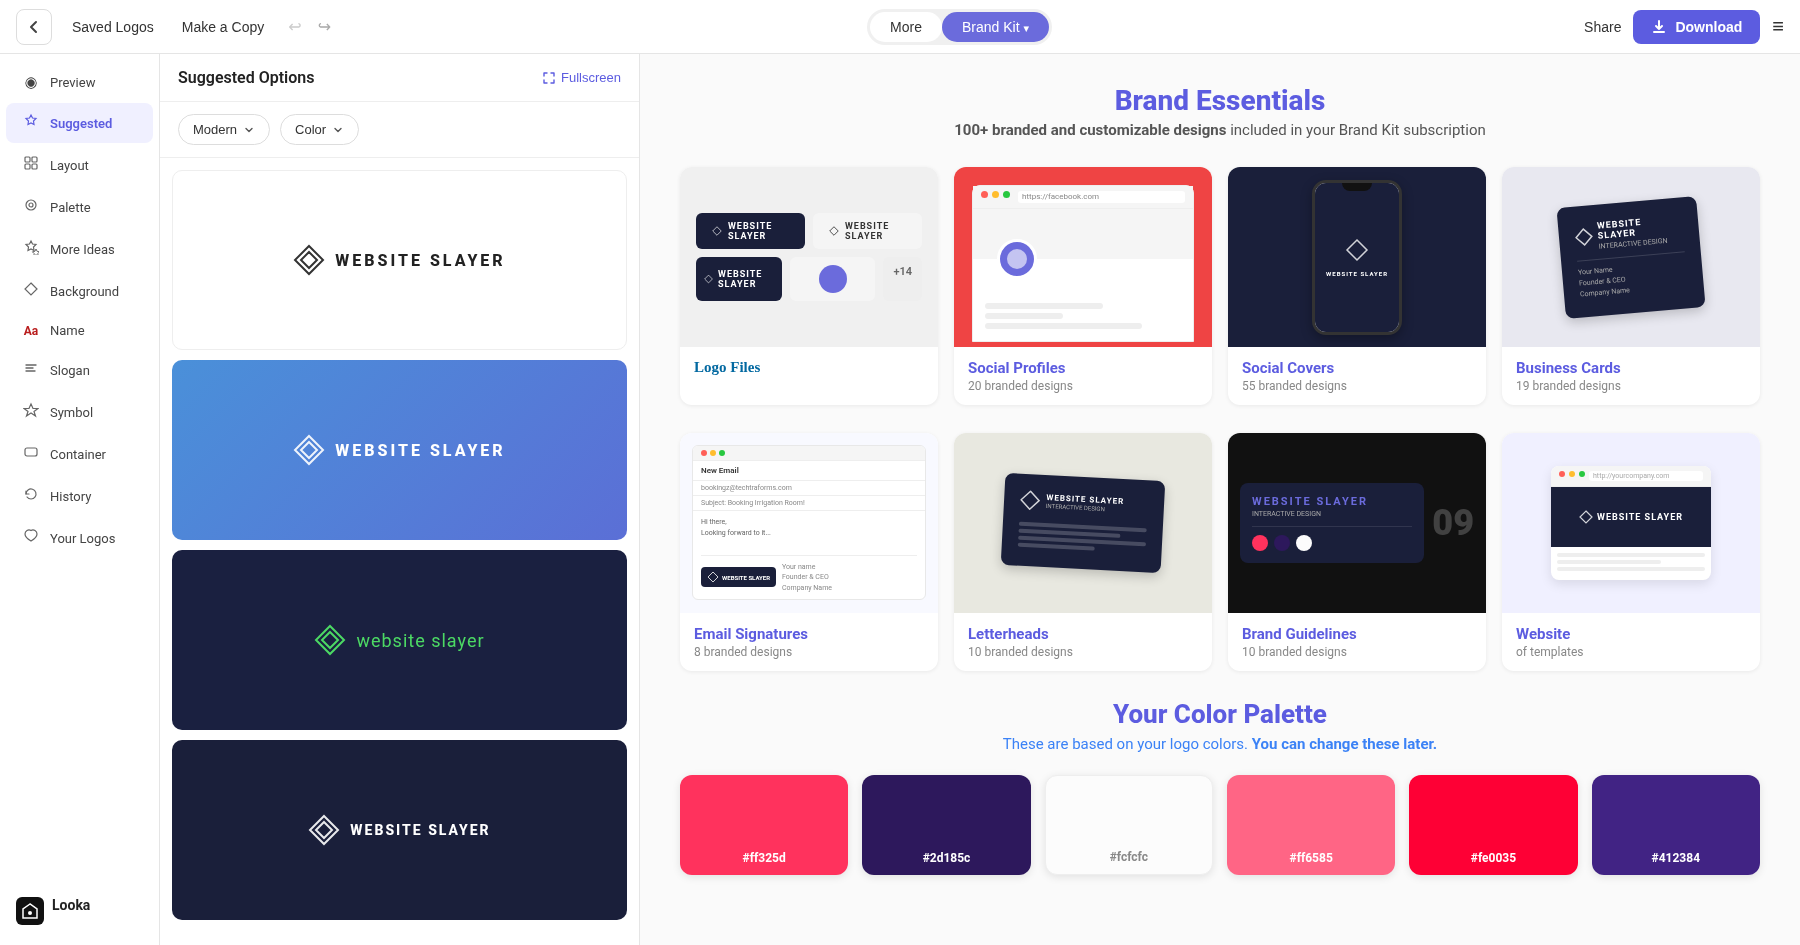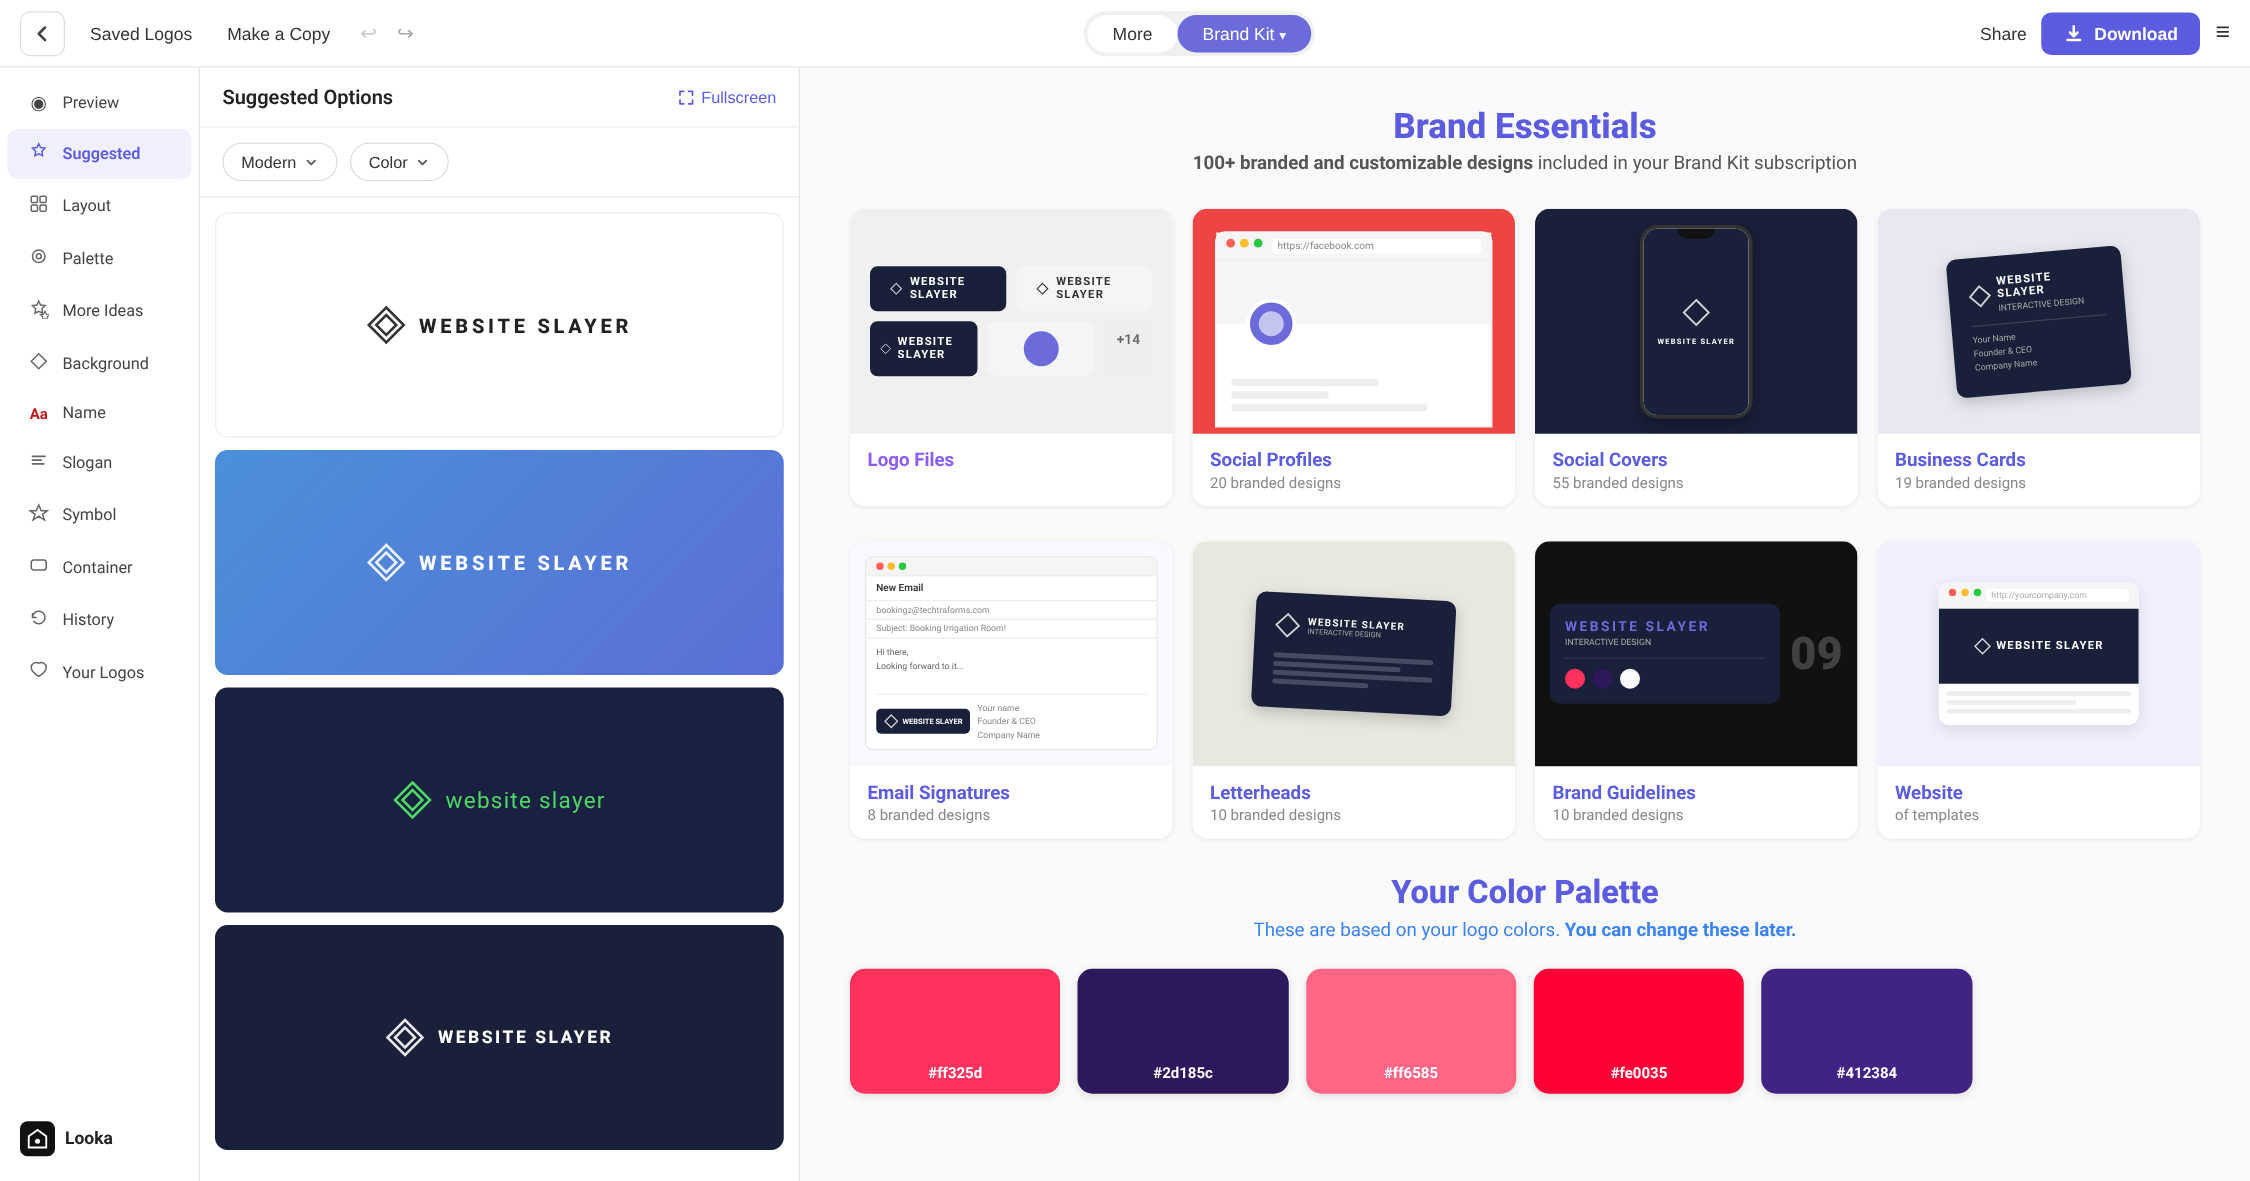--- a/index.html
+++ b/index.html
@@ -51,21 +51,21 @@
       display: flex; flex-direction: column; padding: 8px 0; flex-shrink: 0;
     }
     .sidebar-item {
       display: flex; align-items: center; gap: 10px;
       padding: 10px 16px; cursor: pointer; font-size: 13px; color: #444;
       border-radius: 8px; margin: 1px 6px;
     }
     .sidebar-item.active { background: #f0f0ff; color: #5c5ce0; font-weight: 600; }
     .sidebar-icon { font-size: 15px; width: 18px; text-align: center; flex-shrink: 0; }
     .sidebar-spacer { flex: 1; }
-    .looka-logo { padding: 12px 16px; display: flex; align-items: center; gap: 8px; }
+    .looka-logo { padding: 12px 16px; display: flex; gap: 8px; }
     .looka-logo-mark { width: 28px; height: 28px; background: #111; border-radius: 6px; display: flex; align-items: center; justify-content: center; color: #fff; font-size: 12px; font-weight: 700; }
 
     
     .panel {
       width: 480px; background: #fff; border-right: 1px solid #e5e5e5;
       display: flex; flex-direction: column; flex-shrink: 0; overflow: hidden;
     }
     .panel-header {
       display: flex; align-items: center; justify-content: space-between;
       padding: 14px 18px; border-bottom: 1px solid #eee;
@@ -438,21 +438,21 @@
                 </svg>
               <span style="color:#fff;font-size:9px;font-weight:700;letter-spacing:1px;">WEBSITE SLAYER</span>
             </div>
             <div class="lf-bottom-light">
               <div class="lf-bottom-light-circle"></div>
             </div>
             <div class="lf-more">+14</div>
           </div>
         </div>
         <div class="card-info">
-          <div class="card-title" style="color:#8b5cf6;">Logo Files</div>
+          <div class="card-title" style="color:#0369a1;font-family:Liberation Serif, serif;">Logo Files</div>
         </div>
       </div>
 
       <div class="card">
         <div class="card-img img-social-profiles" style="padding:8px;">
           <div class="sp-browser">
             <div class="sp-browser-bar">
               <div class="sp-dot" style="background:#ff5f57;"></div>
               <div class="sp-dot" style="background:#ffbd2e;"></div>
               <div class="sp-dot" style="background:#28c840;"></div>
@@ -640,20 +640,23 @@
       <p class="palette-subtitle">
         These are based on your logo colors. <strong>You can change these later.</strong>
       </p>
       <div class="palette-grid">
         <div class="palette-swatch" style="background:#ff325d;">
           <span>#ff325d</span>
         </div>
         <div class="palette-swatch" style="background:#2d185c;">
           <span>#2d185c</span>
         </div>
+        <div class="palette-swatch light-text" style="background:#fcfcfc;border:1px solid #eee;">
+          <span>#fcfcfc</span>
+        </div>
         <div class="palette-swatch" style="background:#ff6585;">
           <span>#ff6585</span>
         </div>
         <div class="palette-swatch" style="background:#fe0035;">
           <span>#fe0035</span>
         </div>
         <div class="palette-swatch" style="background:#412384;">
           <span>#412384</span>
         </div>
       </div>

